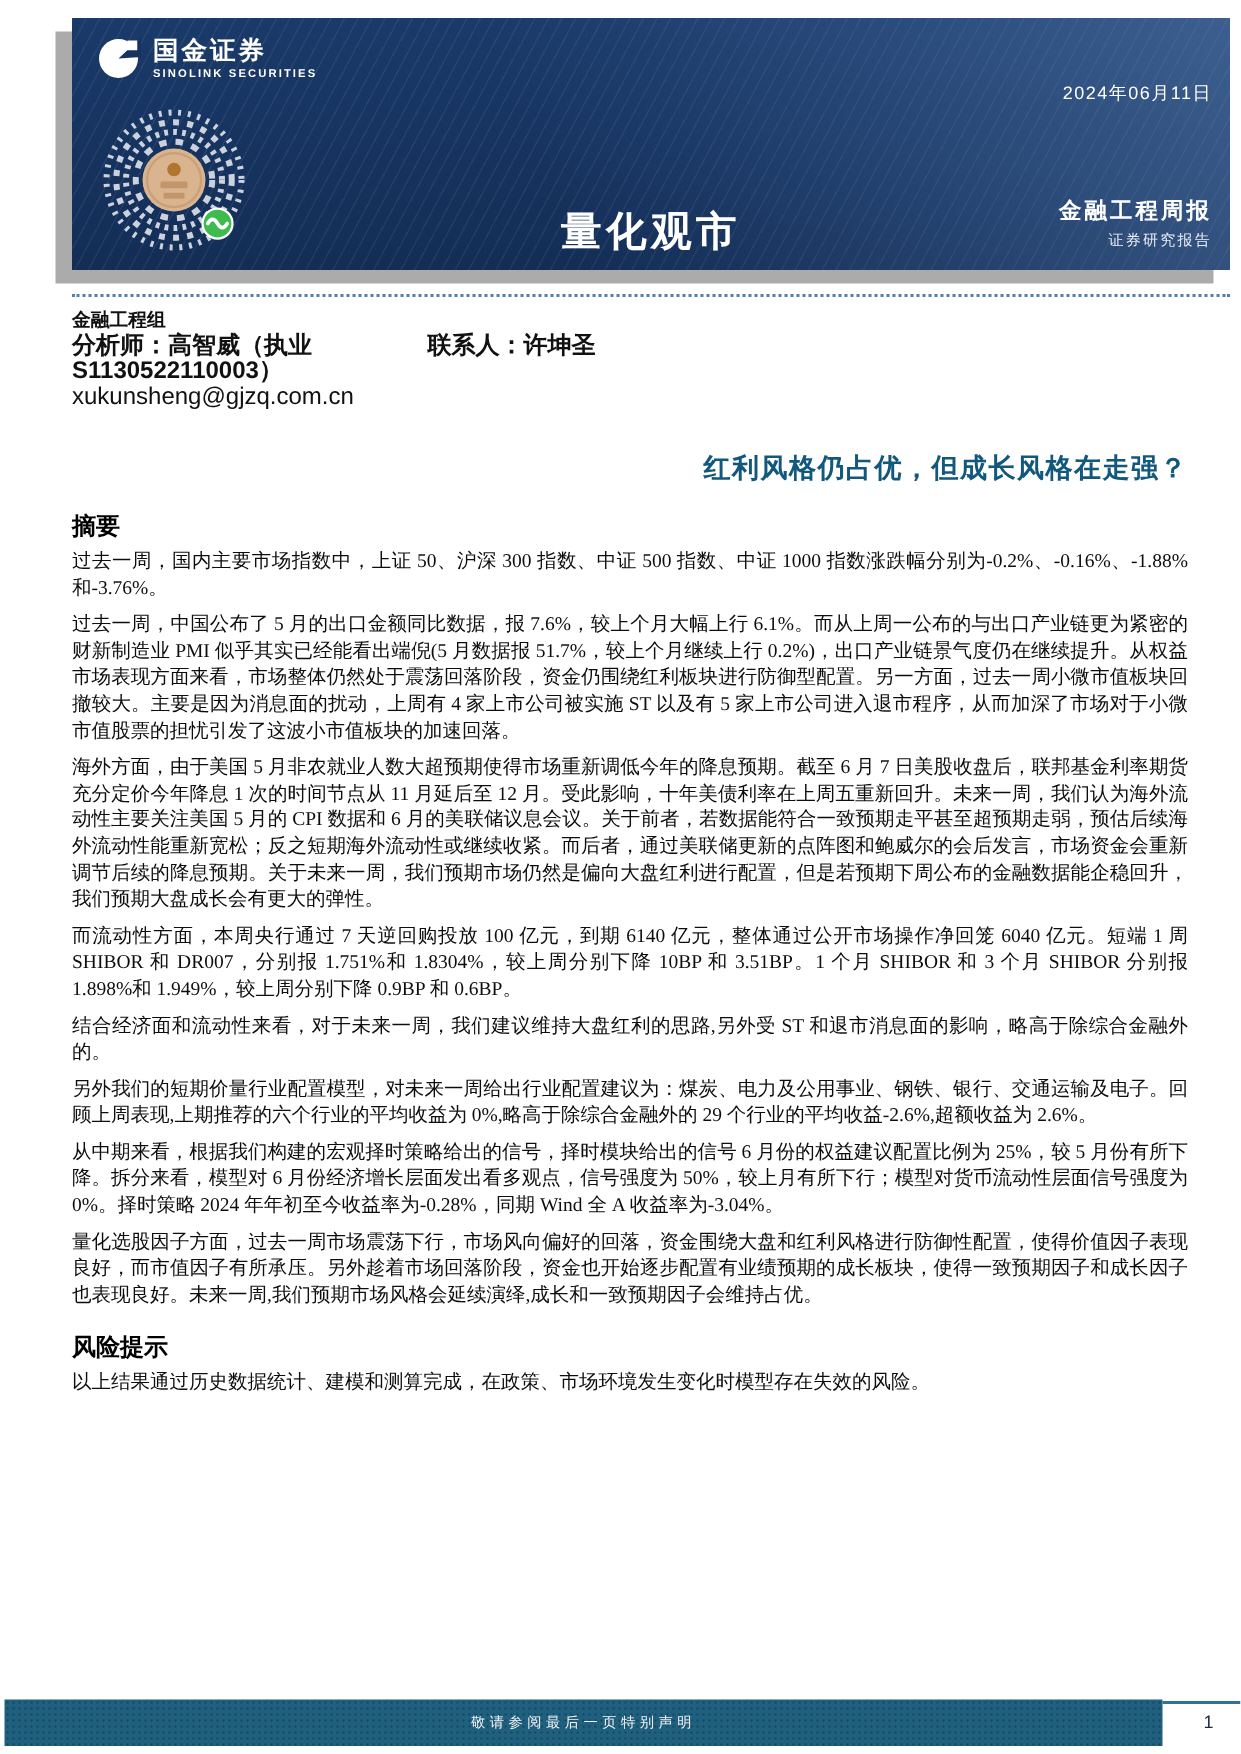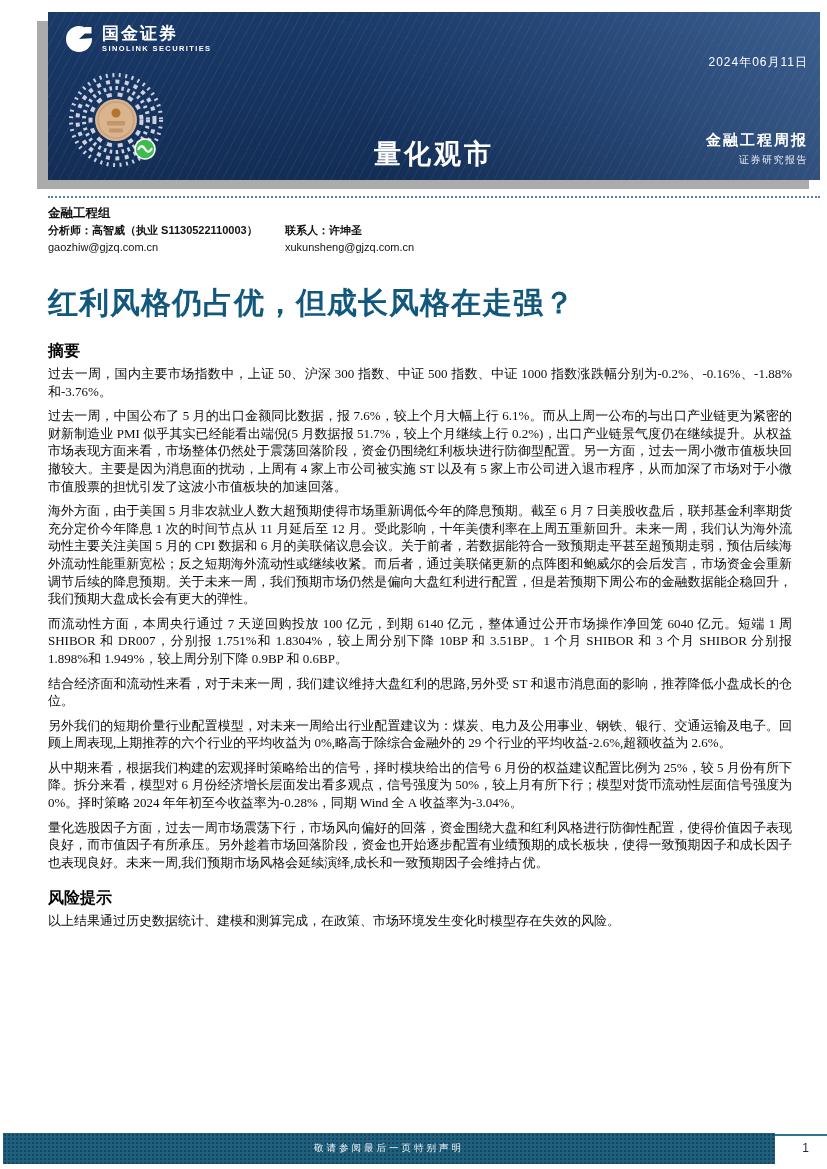--- a/index.html
+++ b/index.html
@@ -40,28 +40,28 @@
     font-family:"Liberation Sans", sans-serif; font-size:10px; letter-spacing:1.5px; color:#e8edf5;
   }
   .qr { position:absolute; left:18px; top:58px; width:100px; height:100px; }
 
   
   .sep { position:absolute; left:48px; top:196px; width:772px; border-top:2px dotted #537fb0; }
 
   
   .content { position:absolute; left:48px; top:205px; width:744px; }
   .team { font-family:Liberation Serif, serif; font-weight:bold; font-size:12.5px; line-height:17px; }
-  .arow { display:flex; font-size:11px; line-height:17px; }
+  .arow { display:flex; font-size:16px; line-height:17px; }
   .arow .c1 { width:237px; }
   .arow.names { font-family:"Liberation Sans", sans-serif; font-weight:bold; }
   .arow.mails { font-family:"Liberation Sans", sans-serif; }
 
   .doc-title {
-    margin-top:27px; text-align:left;
-    font-family:"Liberation Sans", sans-serif; font-weight:bold; font-size:30px; color:#12577c; letter-spacing:1px;
+    margin-top:27px; text-align:right;
+    font-family:"Liberation Sans", sans-serif; font-weight:bold; font-size:18px; color:#12577c; letter-spacing:1px;
   }
   h2.sec {
     margin-top:17px; margin-bottom:3px;
     font-family:"Liberation Sans", sans-serif; font-weight:bold; font-size:16px; color:#000000;
   }
   .content p.body {
     font-size:13px; line-height:17.6px; text-align:justify; margin-bottom:7px; color:#0d0d0d;
   }
 
   
@@ -125,33 +125,32 @@
 <div class="content">
 
   <div class="team">金融工程组</div>
 
   <div class="arow names">
     <div class="c1">分析师：高智威（执业 S1130522110003）</div>
     <div>联系人：许坤圣</div>
   </div>
 
   <div class="arow mails">
-    <div class="c1">gaozhiw@gjzq.com.cn</div>
     <div>xukunsheng@gjzq.com.cn</div>
   </div>
 
   <div class="doc-title">红利风格仍占优，但成长风格在走强？</div>
 
   <h2 class="sec">摘要</h2>
 
   <p class="body">过去一周，国内主要市场指数中，上证 50、沪深 300 指数、中证 500 指数、中证 1000 指数涨跌幅分别为-0.2%、-0.16%、-1.88%和-3.76%。</p>
   <p class="body">过去一周，中国公布了 5 月的出口金额同比数据，报 7.6%，较上个月大幅上行 6.1%。而从上周一公布的与出口产业链更为紧密的财新制造业 PMI 似乎其实已经能看出端倪(5 月数据报 51.7%，较上个月继续上行 0.2%)，出口产业链景气度仍在继续提升。从权益市场表现方面来看，市场整体仍然处于震荡回落阶段，资金仍围绕红利板块进行防御型配置。另一方面，过去一周小微市值板块回撤较大。主要是因为消息面的扰动，上周有 4 家上市公司被实施 ST 以及有 5 家上市公司进入退市程序，从而加深了市场对于小微市值股票的担忧引发了这波小市值板块的加速回落。</p>
   <p class="body">海外方面，由于美国 5 月非农就业人数大超预期使得市场重新调低今年的降息预期。截至 6 月 7 日美股收盘后，联邦基金利率期货充分定价今年降息 1 次的时间节点从 11 月延后至 12 月。受此影响，十年美债利率在上周五重新回升。未来一周，我们认为海外流动性主要关注美国 5 月的 CPI 数据和 6 月的美联储议息会议。关于前者，若数据能符合一致预期走平甚至超预期走弱，预估后续海外流动性能重新宽松；反之短期海外流动性或继续收紧。而后者，通过美联储更新的点阵图和鲍威尔的会后发言，市场资金会重新调节后续的降息预期。关于未来一周，我们预期市场仍然是偏向大盘红利进行配置，但是若预期下周公布的金融数据能企稳回升，我们预期大盘成长会有更大的弹性。</p>
   <p class="body">而流动性方面，本周央行通过 7 天逆回购投放 100 亿元，到期 6140 亿元，整体通过公开市场操作净回笼 6040 亿元。短端 1 周 SHIBOR 和 DR007，分别报 1.751%和 1.8304%，较上周分别下降 10BP 和 3.51BP。1 个月 SHIBOR 和 3 个月 SHIBOR 分别报 1.898%和 1.949%，较上周分别下降 0.9BP 和 0.6BP。</p>
-  <p class="body">结合经济面和流动性来看，对于未来一周，我们建议维持大盘红利的思路,另外受 ST 和退市消息面的影响，推荐降低小盘成长的仓位。</p>
+  <p class="body">结合经济面和流动性来看，对于未来一周，我们建议维持大盘红利的思路,另外受 ST 和退市消息面的影响，略高于除综合金融外的。</p>
   <p class="body">另外我们的短期价量行业配置模型，对未来一周给出行业配置建议为：煤炭、电力及公用事业、钢铁、银行、交通运输及电子。回顾上周表现,上期推荐的六个行业的平均收益为 0%,略高于除综合金融外的 29 个行业的平均收益-2.6%,超额收益为 2.6%。</p>
   <p class="body">从中期来看，根据我们构建的宏观择时策略给出的信号，择时模块给出的信号 6 月份的权益建议配置比例为 25%，较 5 月份有所下降。拆分来看，模型对 6 月份经济增长层面发出看多观点，信号强度为 50%，较上月有所下行；模型对货币流动性层面信号强度为 0%。择时策略 2024 年年初至今收益率为-0.28%，同期 Wind 全 A 收益率为-3.04%。</p>
   <p class="body">量化选股因子方面，过去一周市场震荡下行，市场风向偏好的回落，资金围绕大盘和红利风格进行防御性配置，使得价值因子表现良好，而市值因子有所承压。另外趁着市场回落阶段，资金也开始逐步配置有业绩预期的成长板块，使得一致预期因子和成长因子也表现良好。未来一周,我们预期市场风格会延续演绎,成长和一致预期因子会维持占优。</p>
 
   <h2 class="sec">风险提示</h2>
   <p class="body">以上结果通过历史数据统计、建模和测算完成，在政策、市场环境发生变化时模型存在失效的风险。</p>
 
 </div>
 
 <div class="footer-band">

